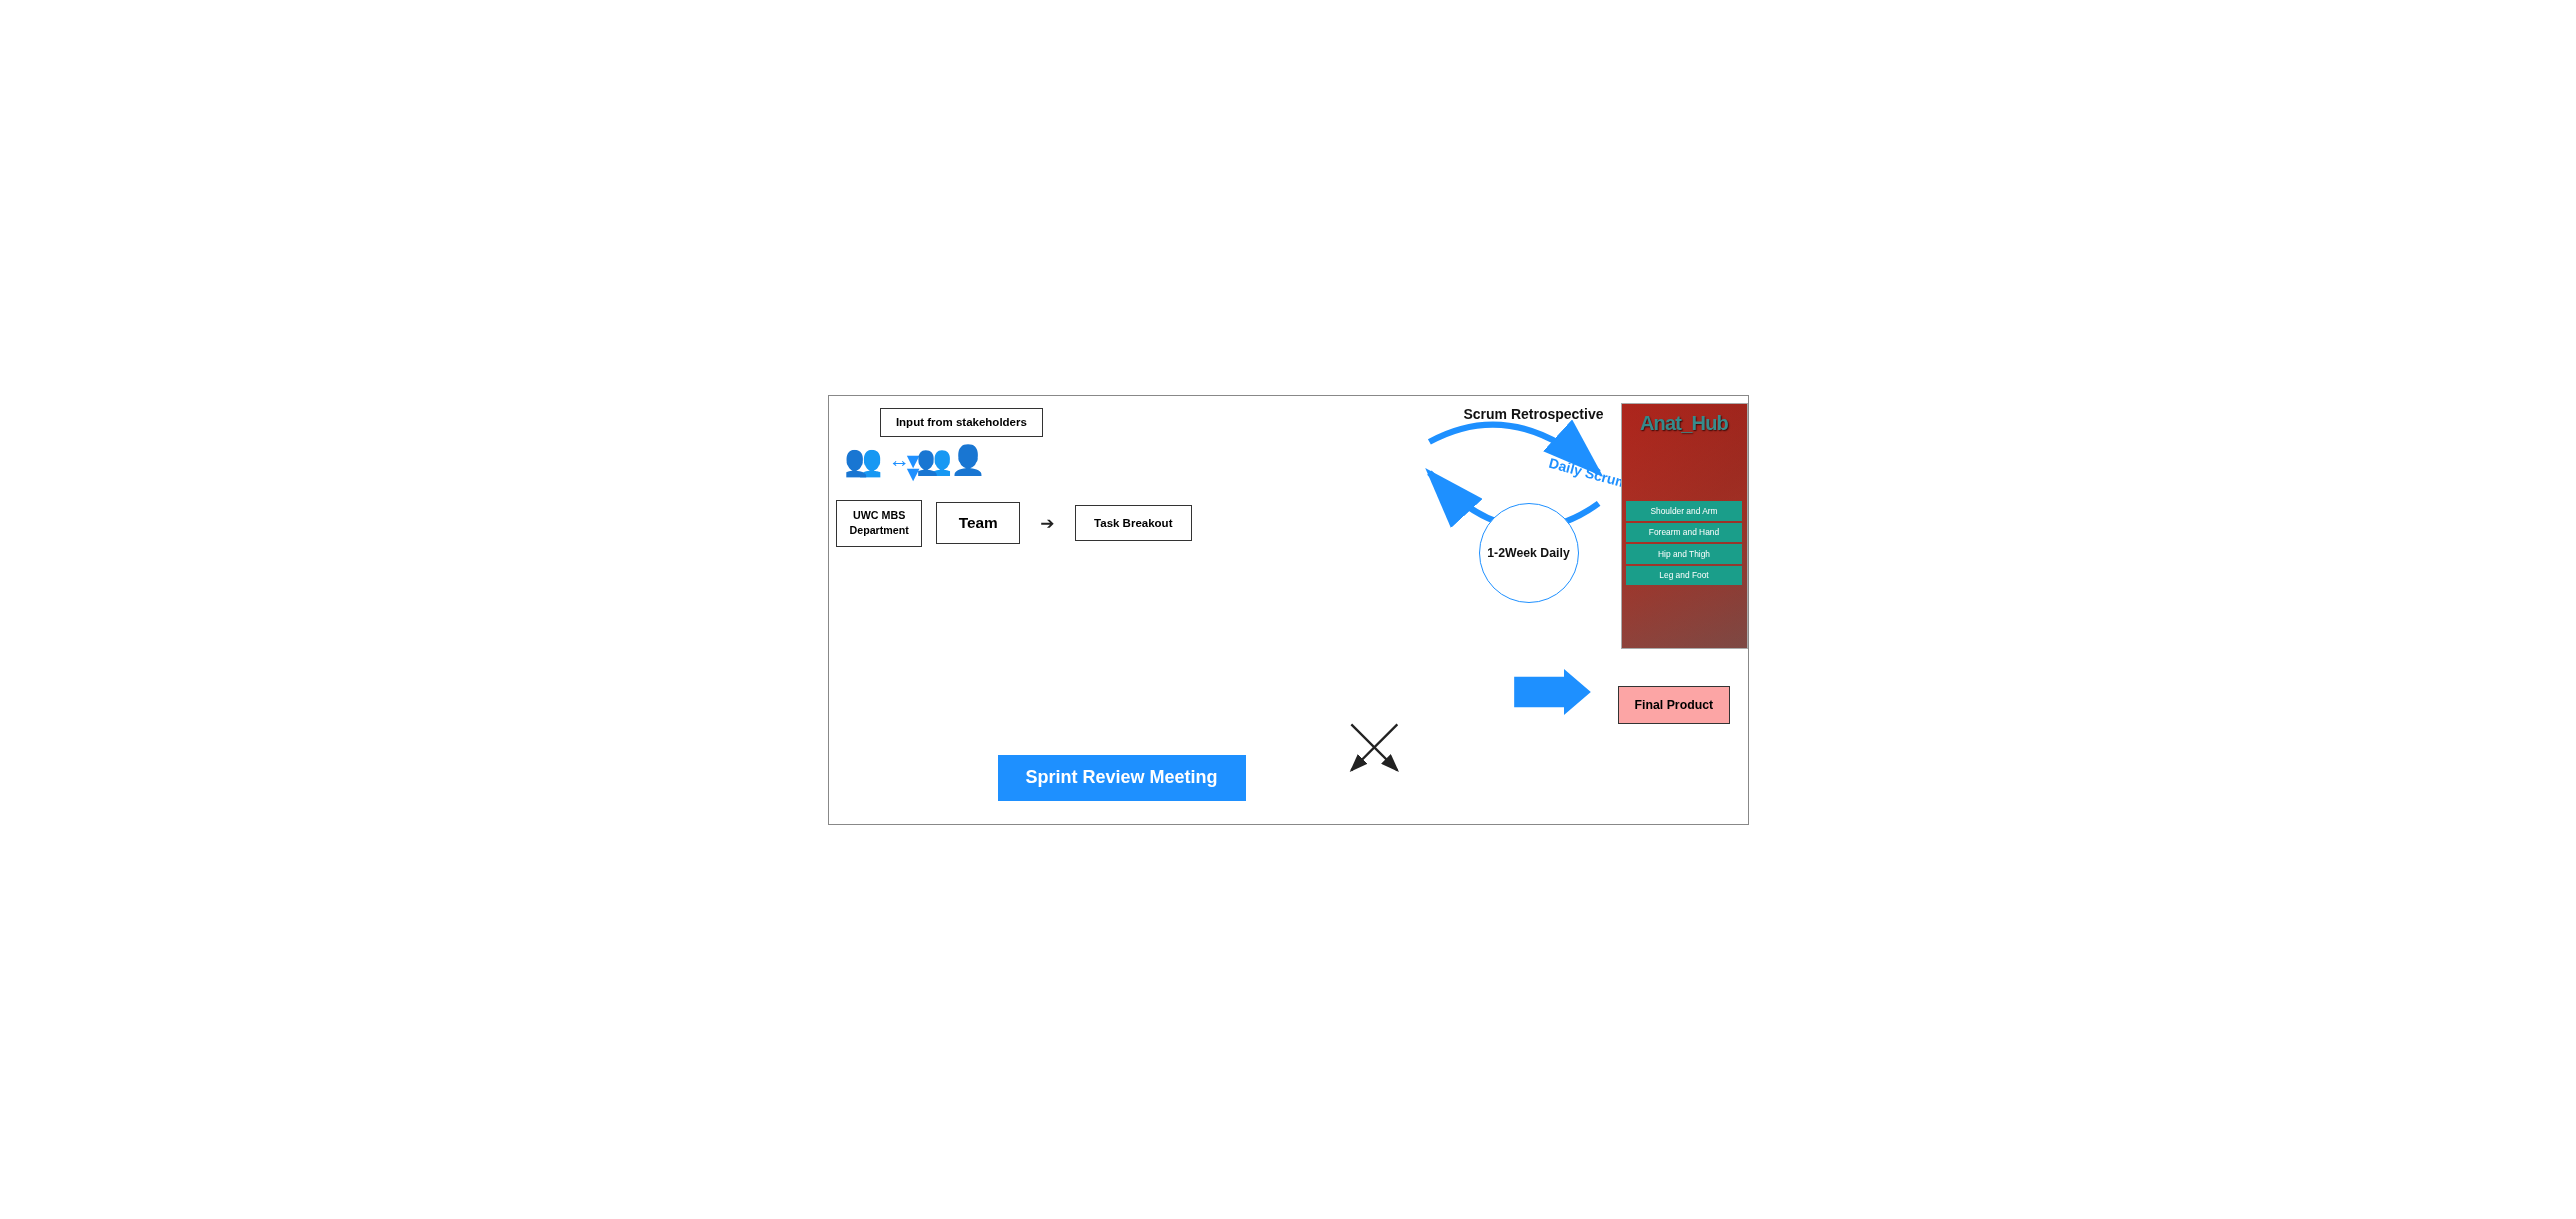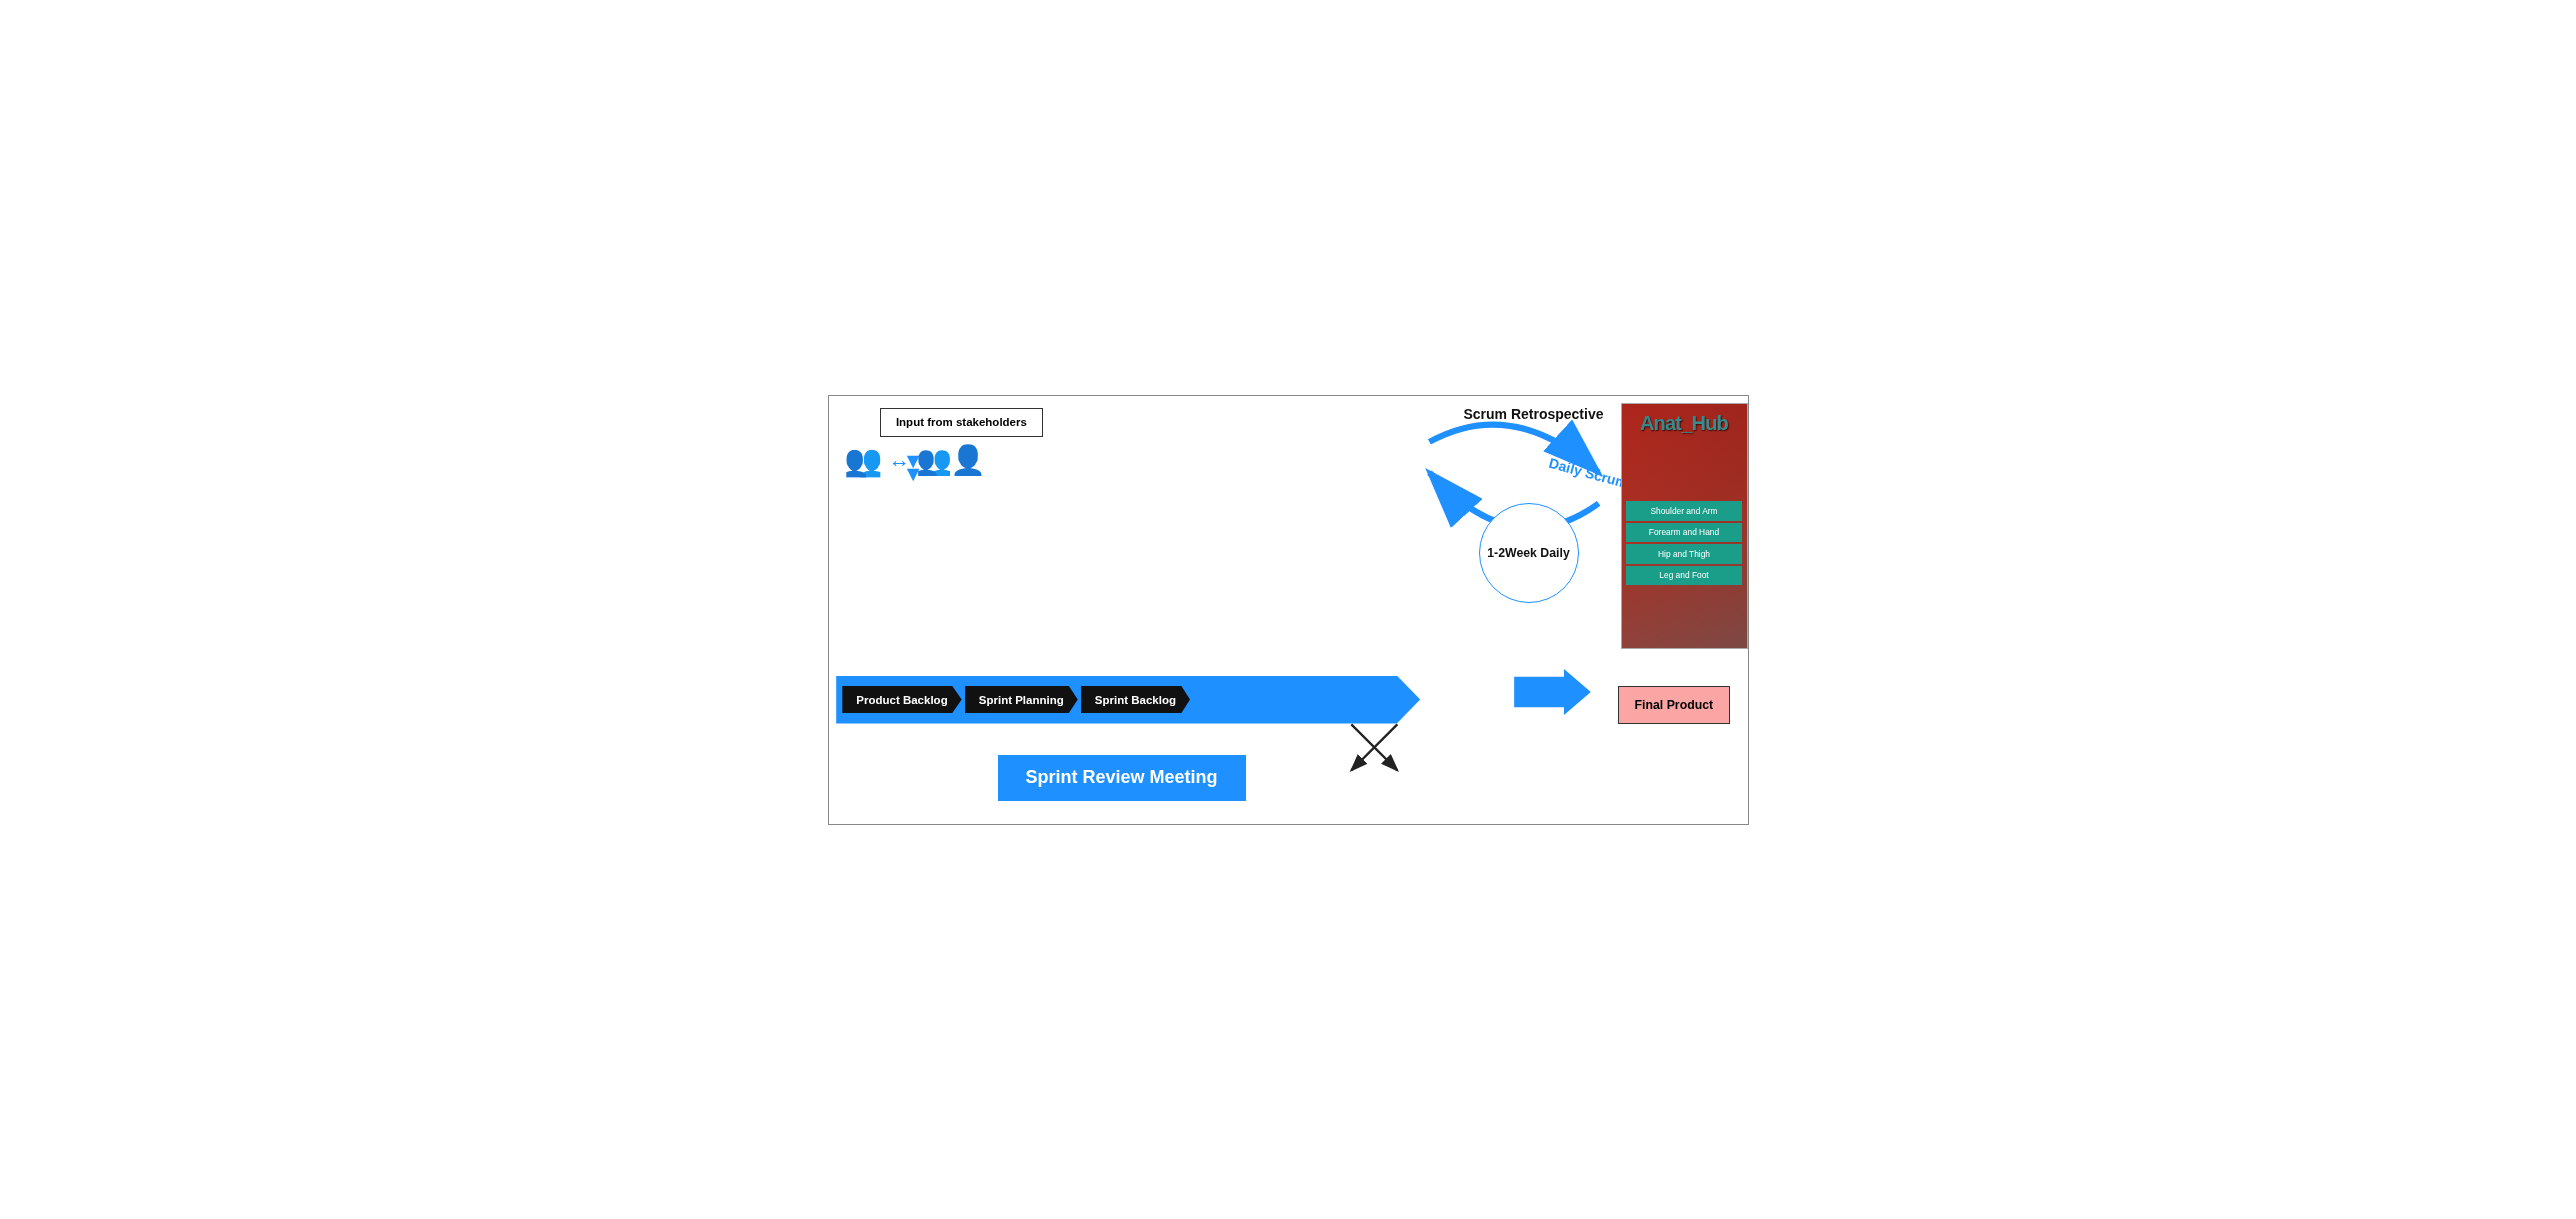--- a/index.html
+++ b/index.html
@@ -205,20 +205,33 @@
 
   <div class="people-area">
 
     <span class="person-icon">👥</span>
 
     <span class="double-arrow-blue">↔</span>
 
     <span class="people-group">👥👤</span>
   </div>
 
+  <div class="boxes-row">
+    <div class="uwc-box">
+      <span>UWC MBS</span><br>
+      <span>Department</span>
+    </div>
+    <div class="team-box">
+      <span>Team</span>
+    </div>
+    <span class="arrow-right-black">➔</span>
+    <div class="task-box">
+      <span>Task Breakout</span>
+    </div>
+  </div>
 
   <div style="position:absolute; top:10.7px; right:144px; text-align:center;">
     <span class="sprint-retro-label">Scrum Retrospective</span>
   </div>
 
   <svg class="arc-svg" width="200" height="154" viewBox="0 0 260 200">
 
     <path d="M 20 40 Q 130 -20 240 80" fill="none" stroke="#1E90FF" stroke-width="8" marker-end="url(#arrowBlue)"></path>
 
     <path d="M 240 120 Q 130 200 20 80" fill="none" stroke="#1E90FF" stroke-width="8" marker-end="url(#arrowBlue2)"></path>
@@ -246,30 +259,20 @@
 
     <div style="position:absolute; top:0; left:0; width:100%; height:100%; opacity:0.35; background: linear-gradient(160deg, #8B0000, #c0392b, #7f8c8d); z-index:0;"></div>
     <div class="anathub-menu" style="position:relative; z-index:1; margin-top:38px;">
       <div class="anathub-menu-item">Shoulder and Arm</div>
       <div class="anathub-menu-item">Forearm and Hand</div>
       <div class="anathub-menu-item">Hip and Thigh</div>
       <div class="anathub-menu-item">Leg and Foot</div>
     </div>
   </div>
 
-  <div style="position:absolute; bottom:100px; left:7.7px; width:584px; height:48px;">
-
-    <div style="position:absolute; left:0; top:0; width:100%; height:100%; background:#1E90FF; clip-path: polygon(0 0, 96% 0, 100% 50%, 96% 100%, 0 100%);"></div>
-
-    <div style="position:relative; z-index:2; display:flex; align-items:center; height:100%; padding:0 6.1px; gap:3.1px;">
-      <div class="flow-black-box">Product Backlog</div>
-      <div class="flow-black-box">Sprint Planning</div>
-      <div class="flow-black-box">Sprint Backlog</div>
-    </div>
-  </div>
 
   <div style="position:absolute; bottom:23px; left:169px; background:#1E90FF; color:#fff; font-size:18px; font-weight:bold; padding:12.3px 28px;">
     <span>Sprint Review Meeting</span>
   </div>
 
   <svg style="position:absolute; bottom:23px; left:507px;" width="92" height="92" viewBox="0 0 120 120">
     <line x1="20" y1="20" x2="80" y2="80" stroke="#222" stroke-width="3" marker-end="url(#arrowB1)"></line>
     <line x1="80" y1="20" x2="20" y2="80" stroke="#222" stroke-width="3" marker-end="url(#arrowB2)"></line>
     <defs>
       <marker id="arrowB1" markerWidth="8" markerHeight="6" refX="7" refY="3" orient="auto">

